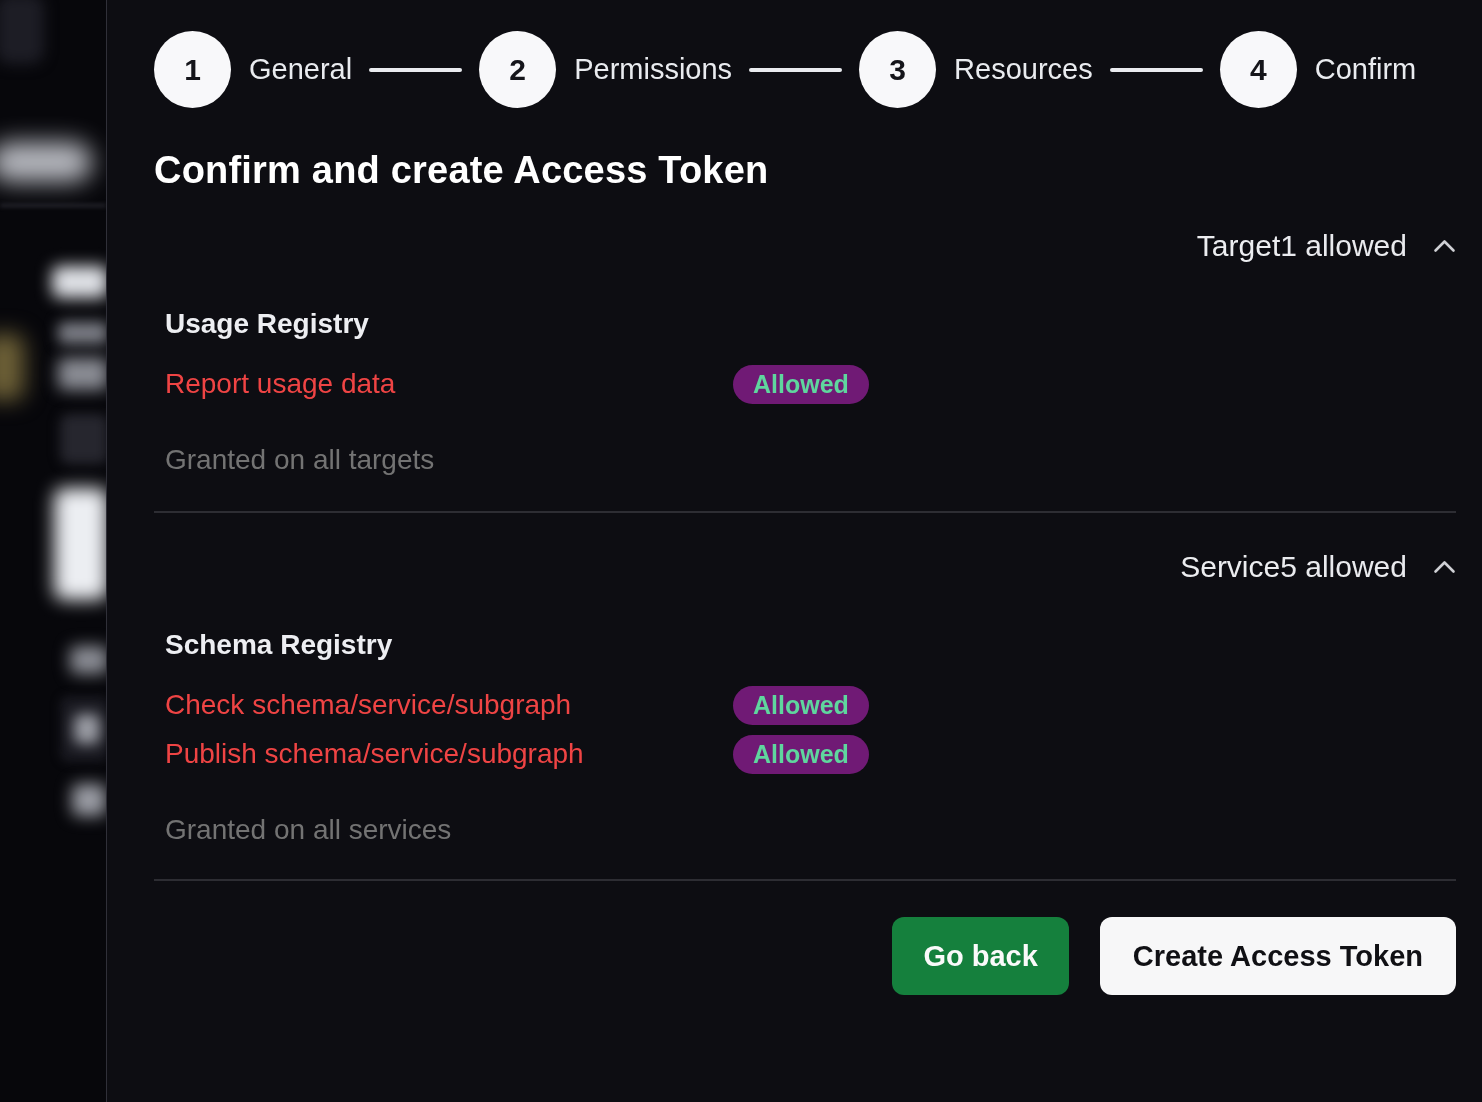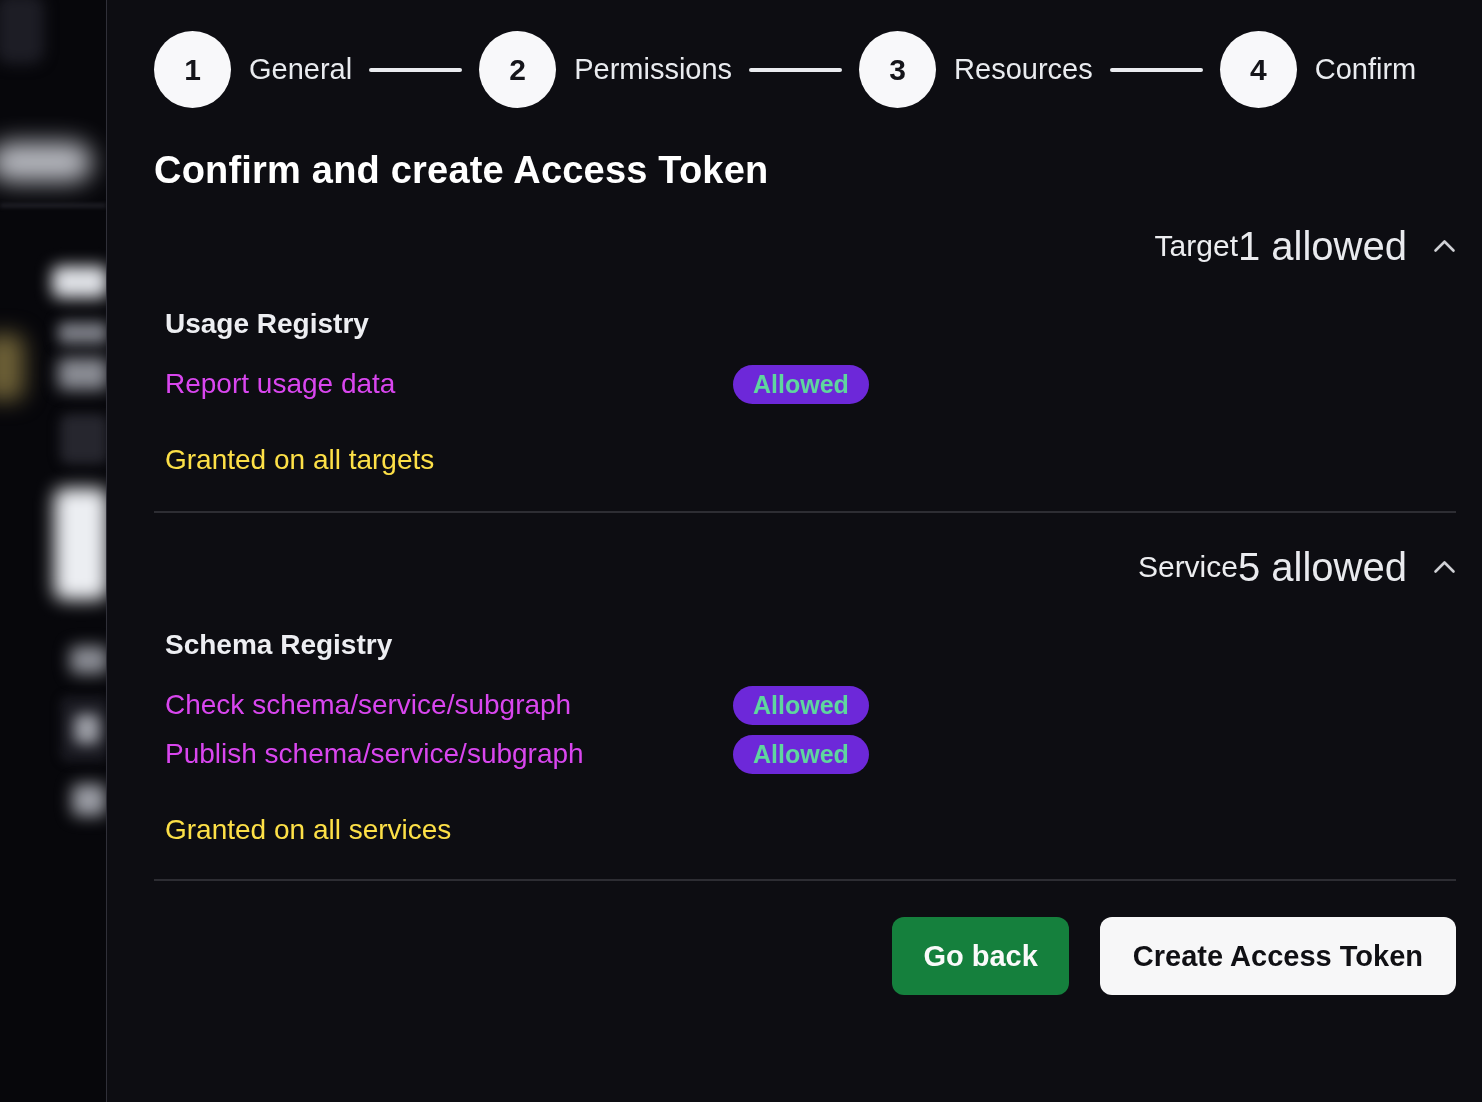--- a/index.html
+++ b/index.html
@@ -68,42 +68,42 @@
     max-width: 1225px;
   }
 
   
   .section-header {
     margin-top: 36px;
     display: flex; align-items: center; justify-content: flex-end;
     color: #ecedf0; font-size: 30px; line-height: 36px;
   }
   .section-meta { display: flex; align-items: center; gap: 26px; cursor: pointer; }
-  .section-count { font-size: 40px; color: #e9eaee; }
+  .section-count { font-size: 30px; color: #e9eaee; }
   .chevron { display: flex; align-items: center; }
 
   .group-title {
     margin: 46px 0 0 11px;
     font-size: 28px; line-height: 28px; font-weight: 700;
     color: #edeef2;
   }
   .perm-row {
     display: flex; align-items: center;
     margin: 26px 0 0 11px;
   }
   .perm-row + .perm-row { margin-top: 9px; }
-  .perm-label { font-size: 28px; line-height: 40px; color: #d946ef; width: 568px; flex: none; }
+  .perm-label { font-size: 28px; line-height: 40px; color: #ef4444; width: 568px; flex: none; }
   .badge {
-    background: #6d28d9; color: #5fd69e;
+    background: #701a75; color: #5fd69e;
     font-size: 25px; font-weight: 700;
     height: 39px; padding: 0 20px;
     border-radius: 20px;
     display: inline-flex; align-items: center;
   }
-  .granted-note { margin: 42px 0 0 11px; font-size: 28px; line-height: 28px; color: #fde047; }
+  .granted-note { margin: 42px 0 0 11px; font-size: 28px; line-height: 28px; color: #737373; }
 
   .divider { margin: 37px 0 0 0; height: 0; border: none; border-top: 2px solid #2d2d33; }
   .divider.second { margin-top: 35px; }
 
   
   .footer {
     margin-top: 36px;
     display: flex; justify-content: flex-end; align-items: center; gap: 31px;
   }
   .btn {

